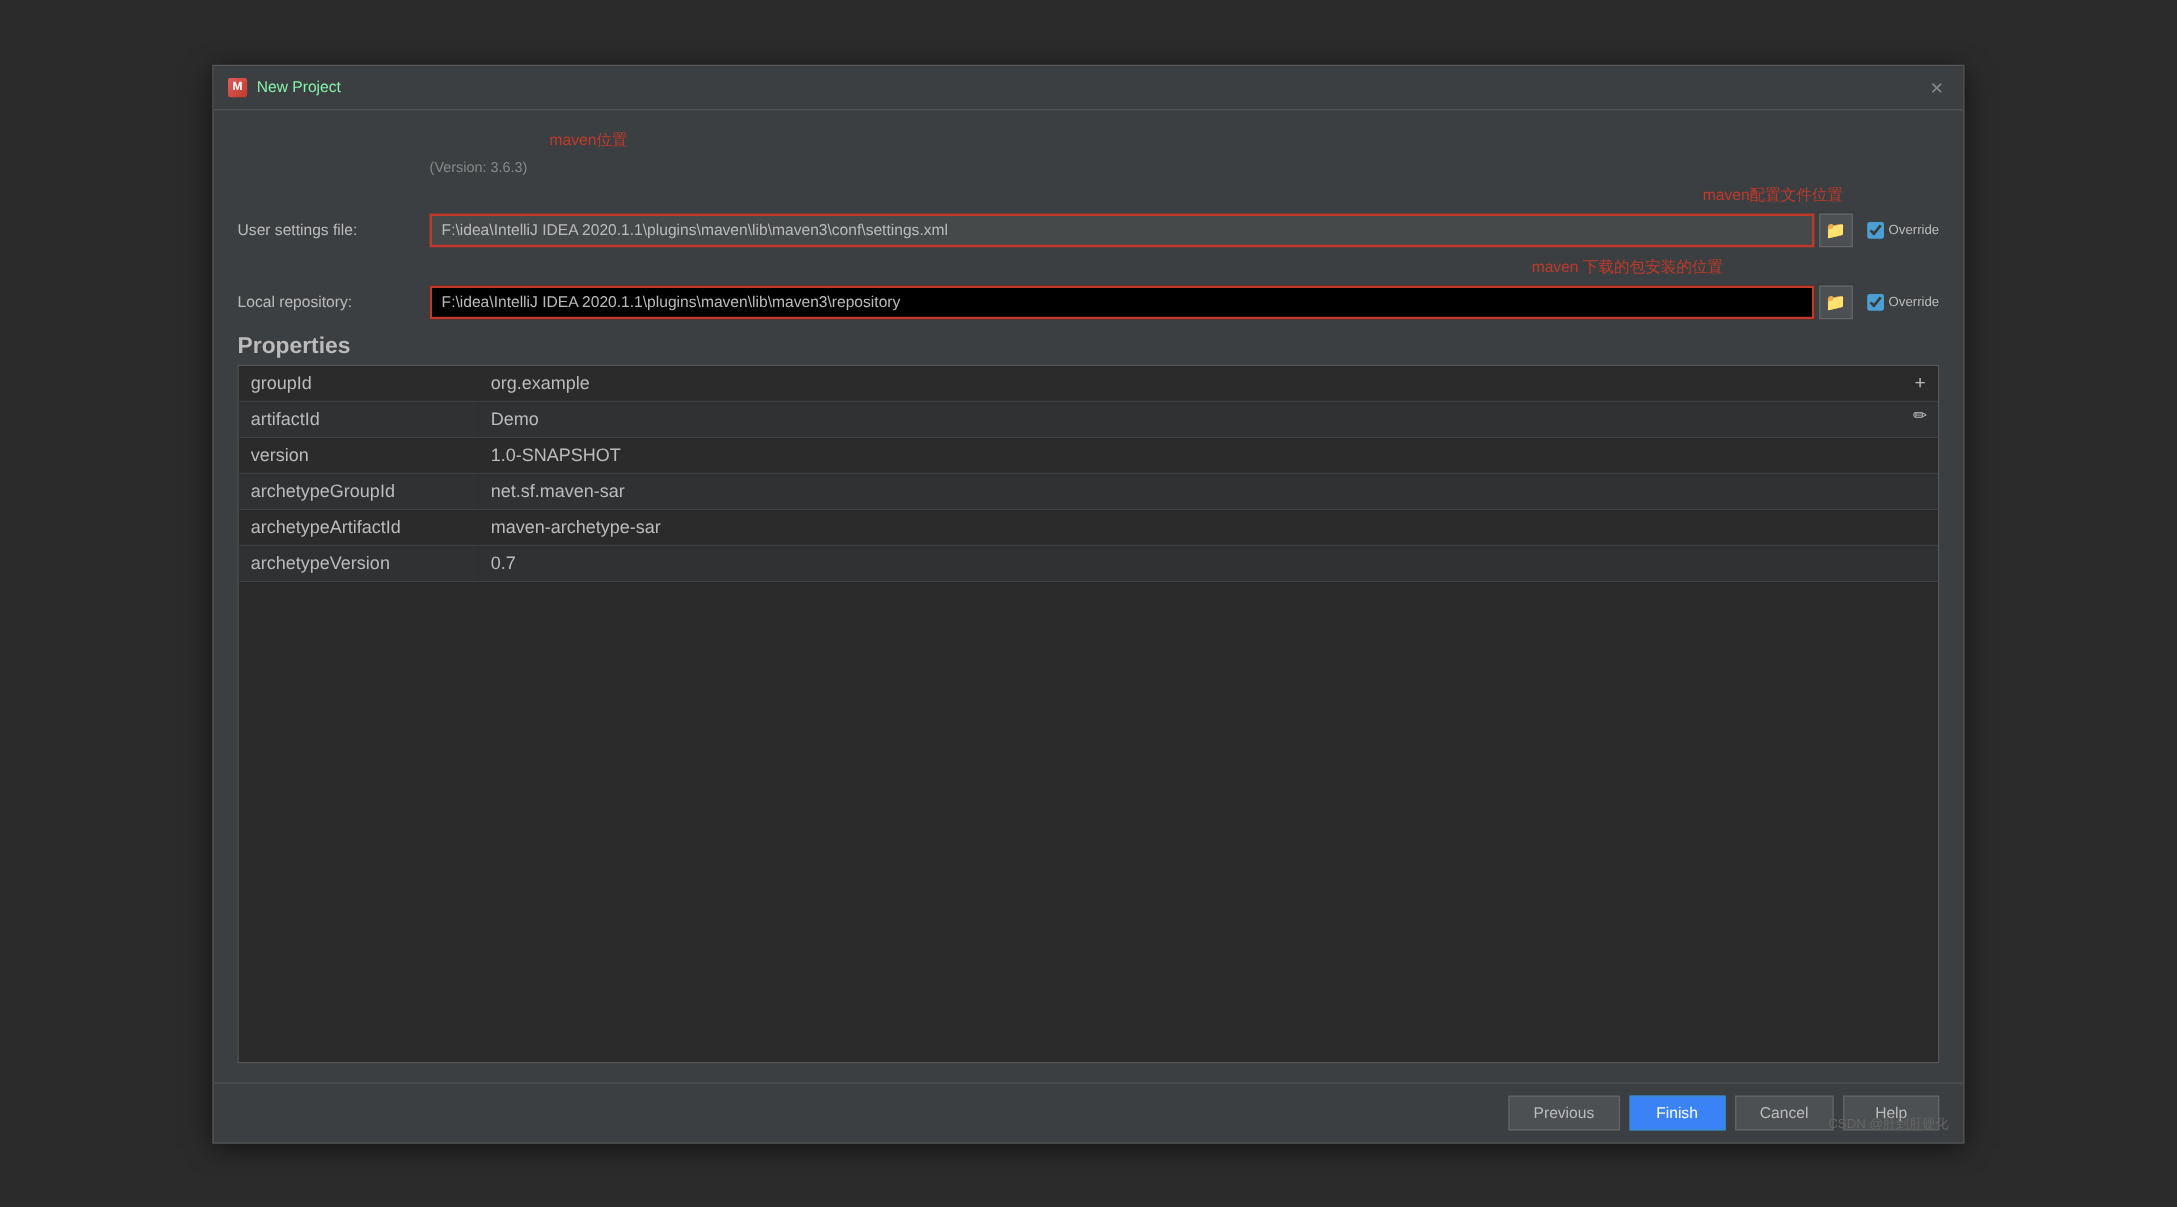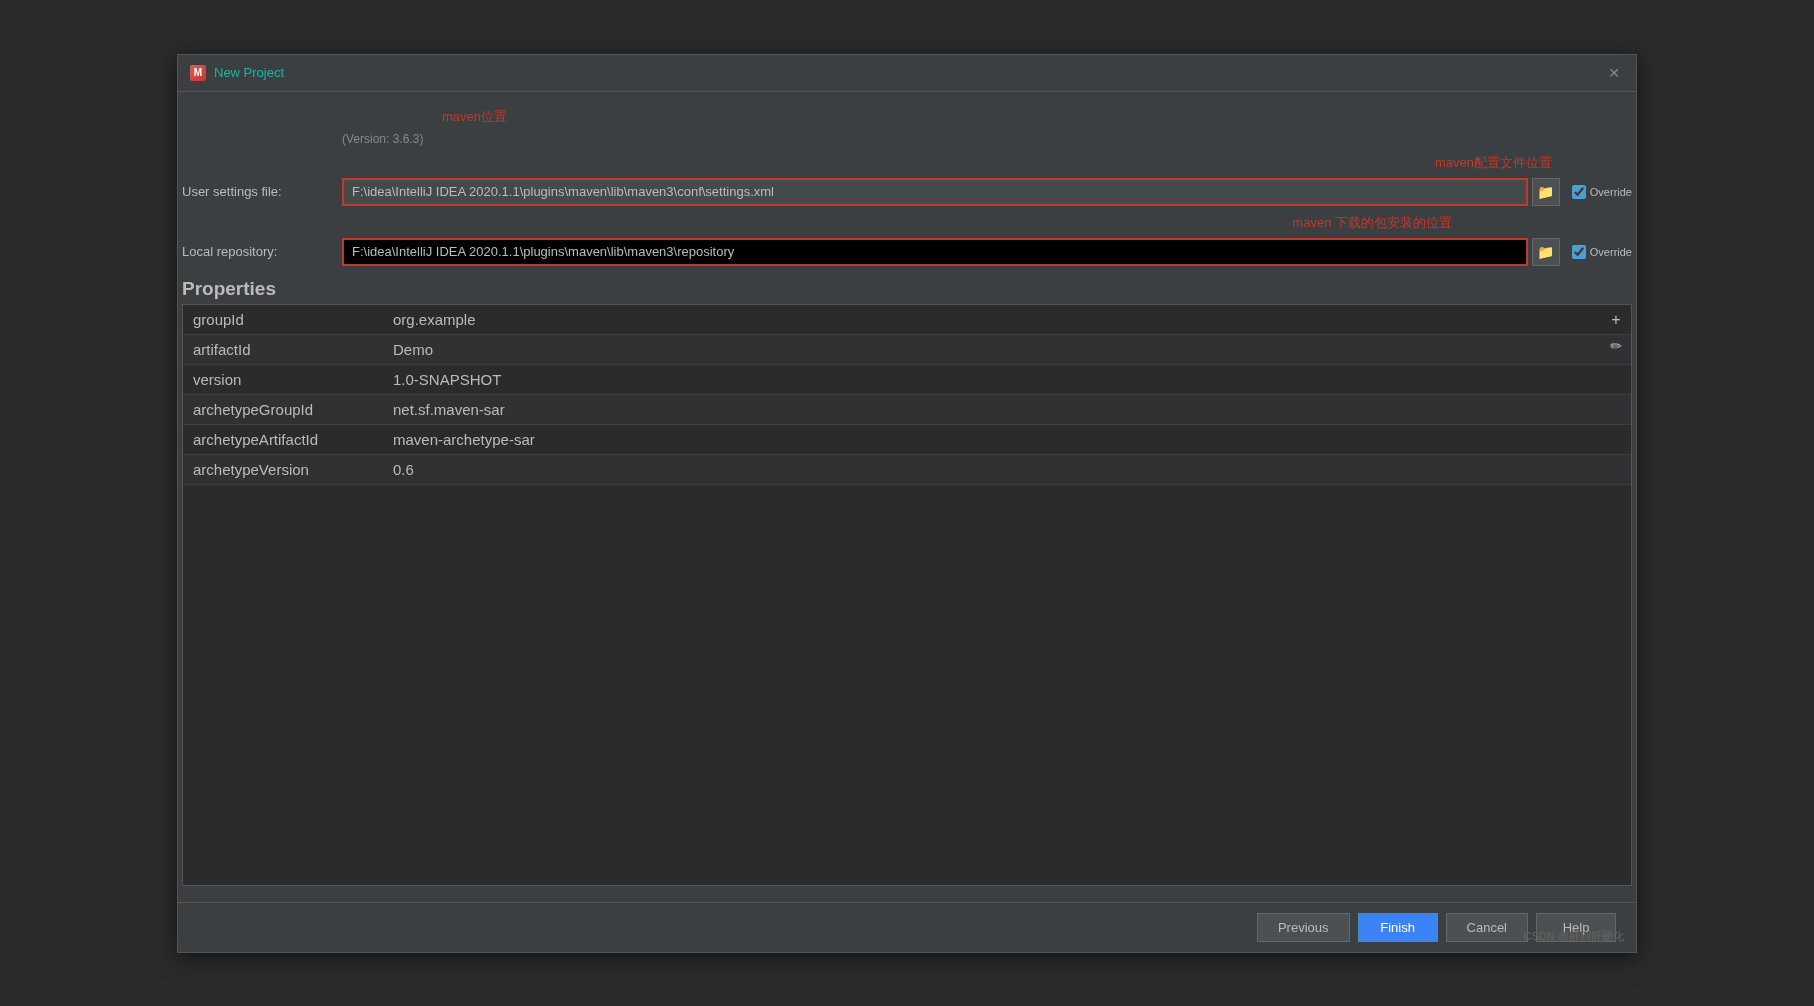--- a/index.html
+++ b/index.html
@@ -52,37 +52,37 @@
       border-radius: 2px;
       display: flex;
       align-items: center;
       justify-content: center;
       color: white;
       font-size: 10px;
       font-weight: bold;
     }
 
     .title-text {
-      color: #14b8a6;
+      color: #86efac;
       font-size: 13px;
     }
 
     .close-btn {
       width: 20px;
       height: 20px;
       cursor: pointer;
       display: flex;
       align-items: center;
       justify-content: center;
       color: #888;
       font-size: 14px;
     }
 
     .content {
-      padding: 16px 4px;
+      padding: 16px 20px;
       flex: 1;
     }
 
     .form-row {
       display: flex;
       align-items: center;
       margin-bottom: 8px;
       position: relative;
     }
 
@@ -368,21 +368,21 @@
               <tr>
                 <td>archetypeGroupId</td>
                 <td>net.sf.maven-sar</td>
               </tr>
               <tr>
                 <td>archetypeArtifactId</td>
                 <td>maven-archetype-sar</td>
               </tr>
               <tr>
                 <td>archetypeVersion</td>
-                <td>0.6</td>
+                <td>0.7</td>
               </tr>
             </tbody>
         </table>
         <div class="properties-empty-area"></div>
       </div>
     </div>
 
   </div>
 
   <div class="footer">

